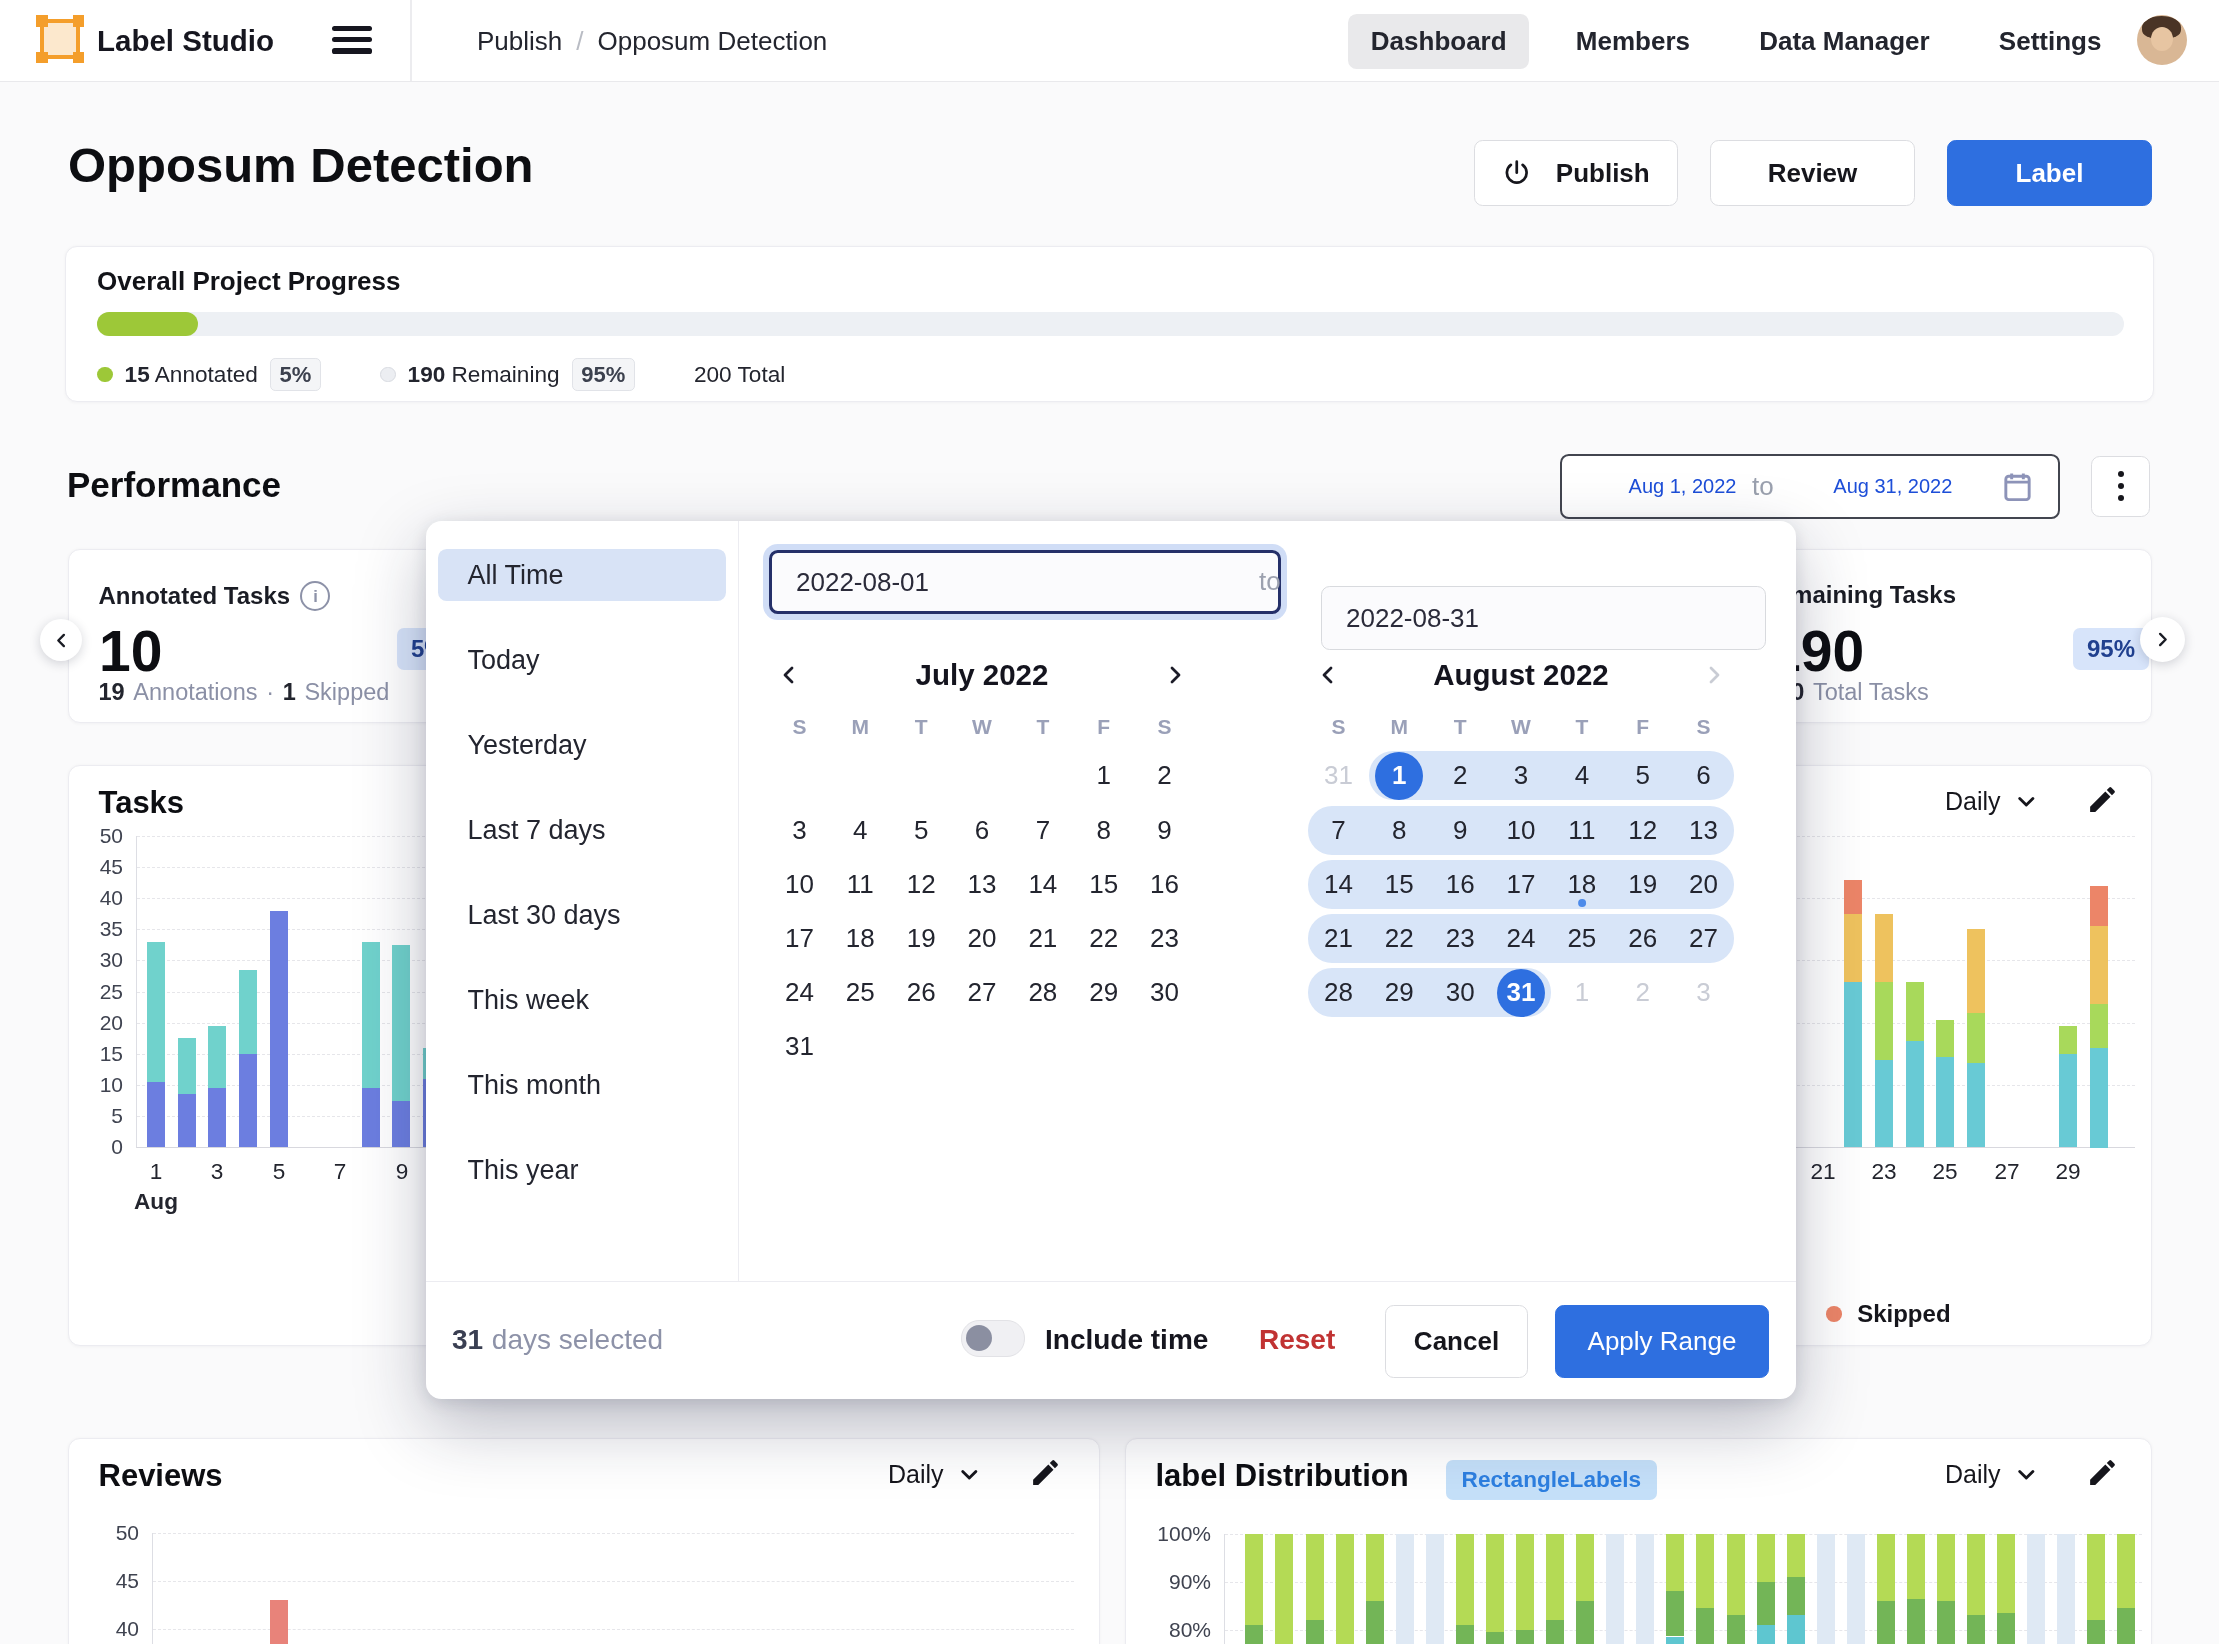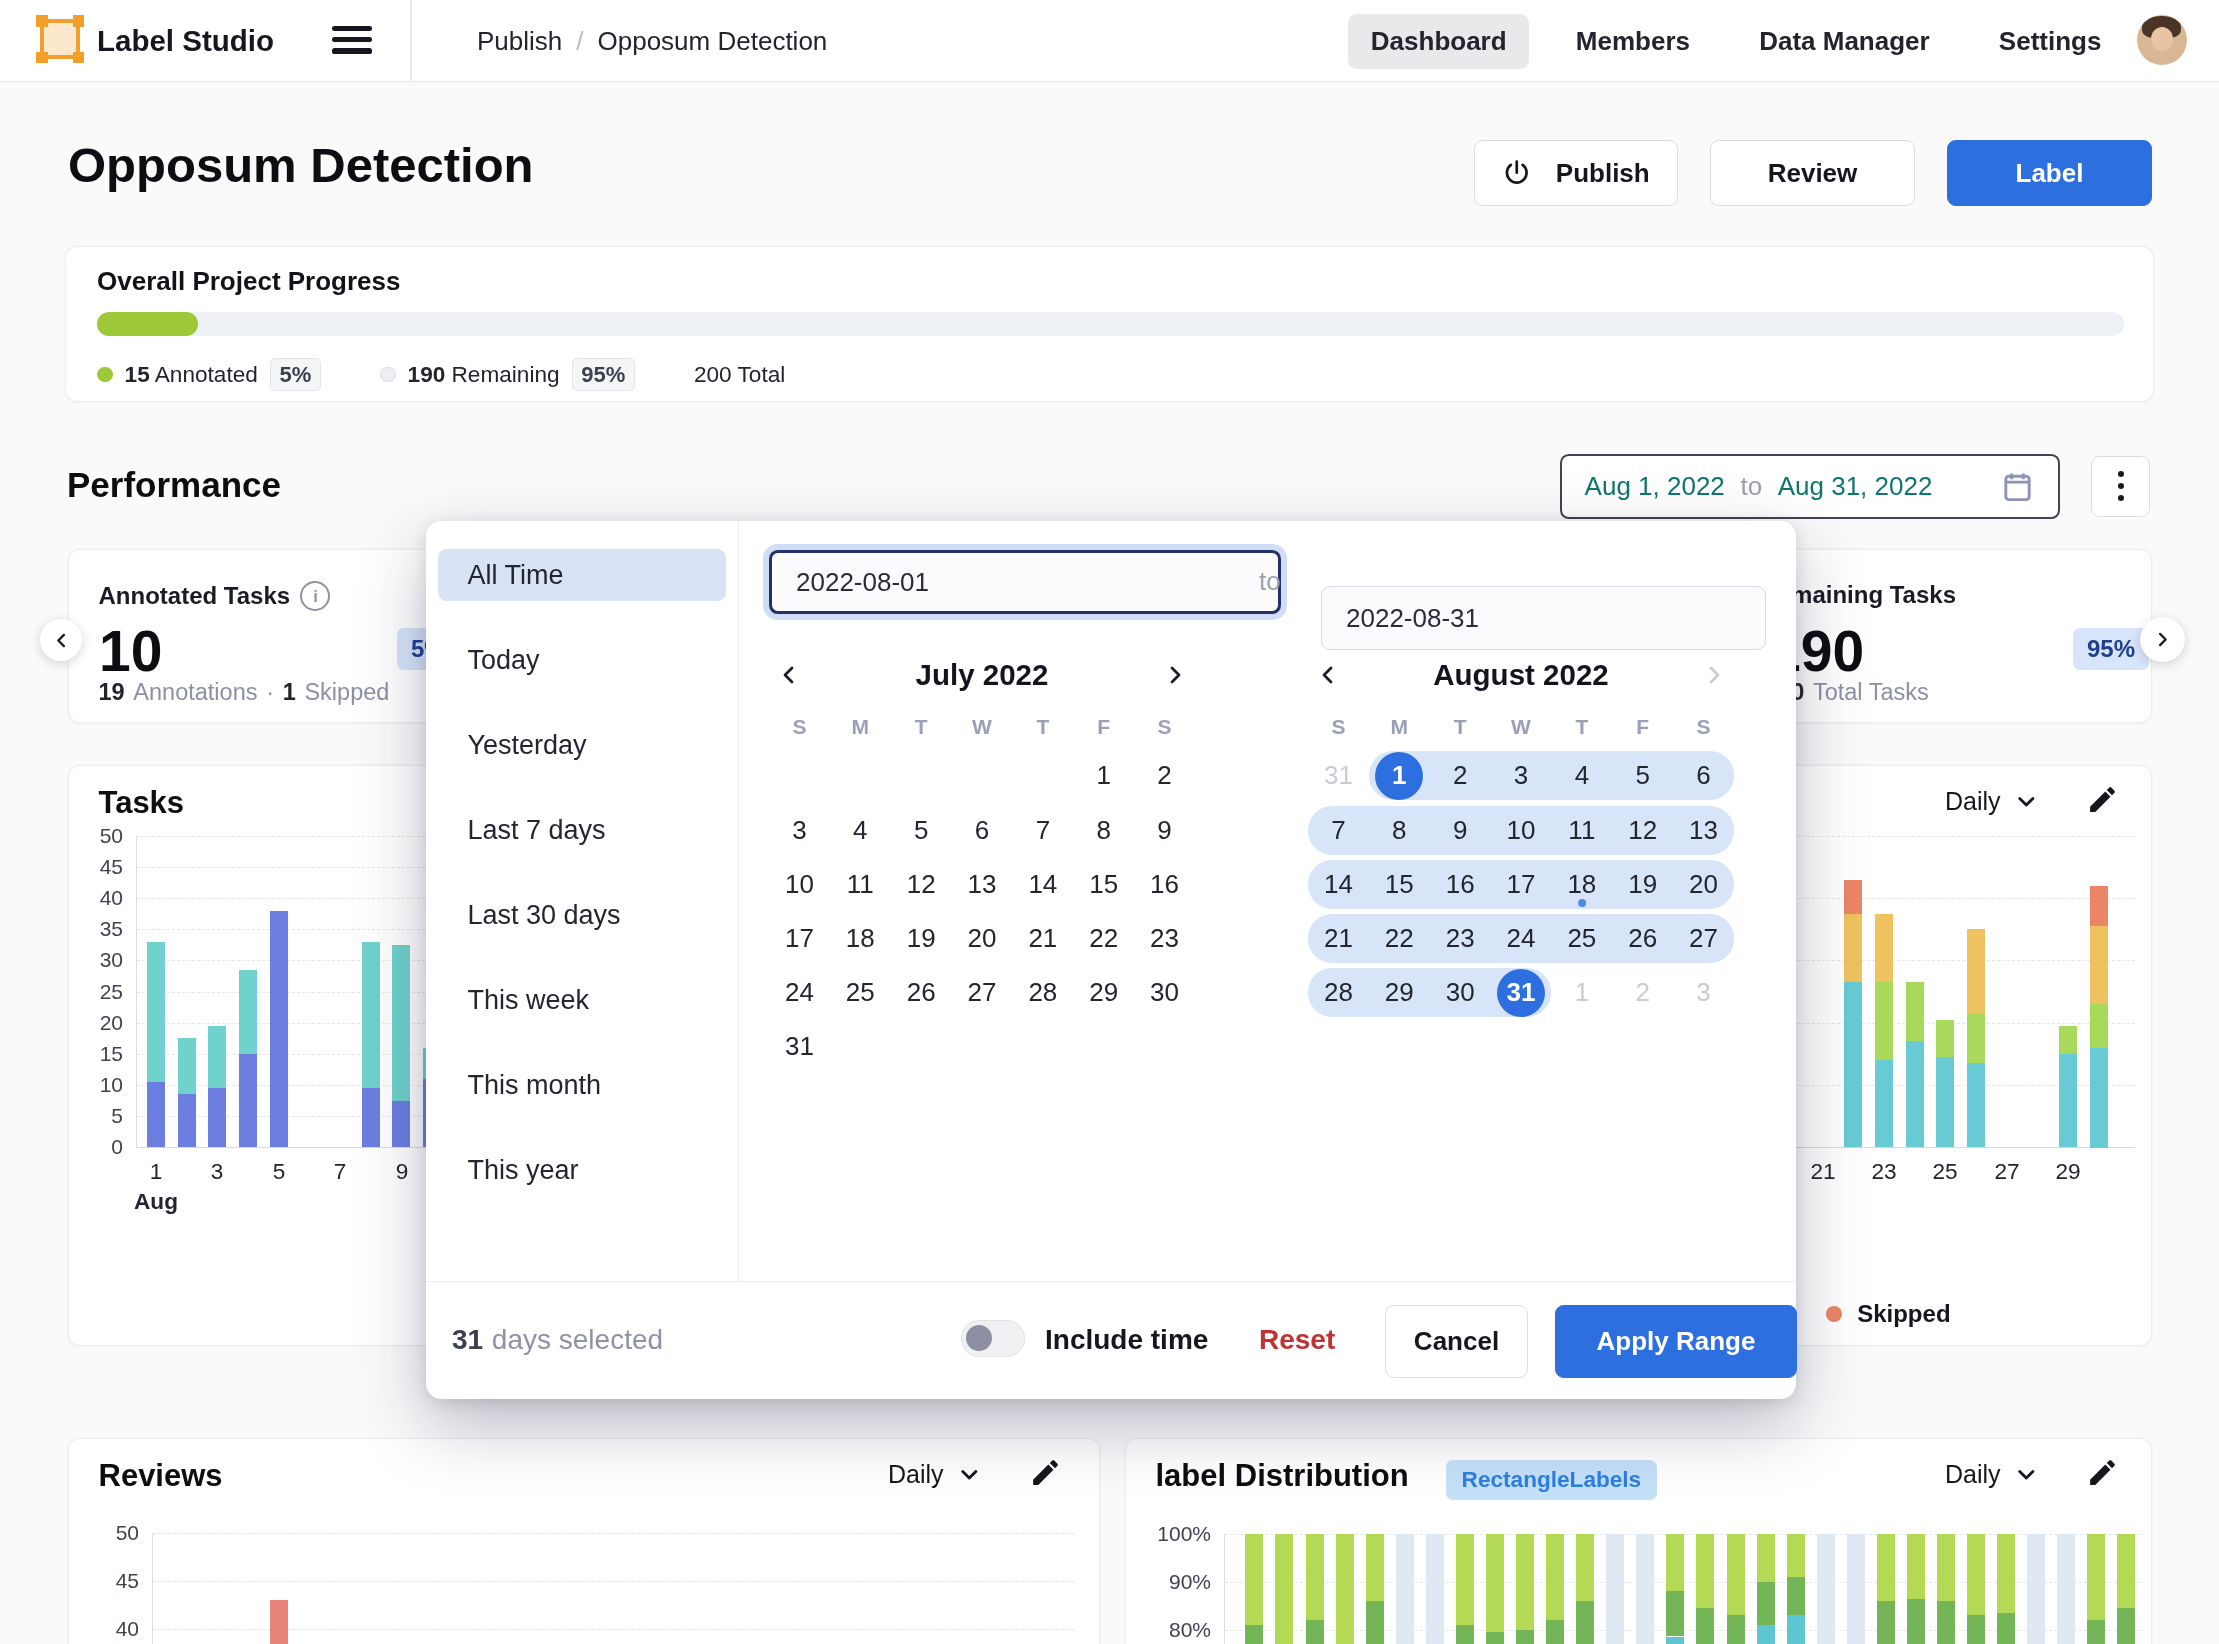--- a/index.html
+++ b/index.html
@@ -46,21 +46,21 @@
   .progress-legend{position:absolute;left:31px;top:111px;display:flex;align-items:center;gap:12px;font-size:22.6px;color:#23252e;}
   .dot{width:15.6px;height:15.6px;border-radius:50%;display:inline-block;}
   .dot.green{background:#9dc838;}
   .dot.gray{background:#eceef2;border:1.7px solid #d8dbe1;box-sizing:border-box;}
   .pct-chip{background:#f4f5f7;border:1.7px solid #e1e3e8;border-radius:5.2px;padding:2.6px 8.7px;font-size:22px;font-weight:600;color:#3c414e;}
   .legend-gap{width:35px;}
 
   
   .perf-title{position:absolute;left:67px;top:465px;font-size:35px;font-weight:700;color:#0d0e12;}
   #range-trigger{position:absolute;left:1560px;top:454px;width:500px;height:65px;background:#fff;border:2.2px solid #42454f;border-radius:8.7px;display:flex;align-items:center;gap:15.6px;padding:0 22.6px;box-sizing:border-box;cursor:pointer;}
-  #range-trigger .d{font-size:26px;color:#0f766e;}
+  #range-trigger .d{font-size:20px;color:#1d4ed8;margin-left:44px;}
   #range-trigger .to{font-size:26px;color:#9aa0ae;}
   #range-trigger svg{width:35px;height:35px;margin-left:auto;color:#8d93b8;}
   #kebab-btn{position:absolute;left:2091px;top:456px;width:57px;height:59px;background:#fff;border:1.7px solid #dcdde1;border-radius:8.7px;cursor:pointer;}
   #kebab-btn i{position:absolute;left:50%;width:6px;height:6px;margin-left:-3px;border-radius:50%;background:#16161c;}
   #kebab-btn i:nth-child(1){top:14px;} #kebab-btn i:nth-child(2){top:26px;} #kebab-btn i:nth-child(3){top:38px;}
 
   
   #card-annotated{left:68px;top:549px;width:530px;height:174px;}
   #card-remaining{left:1742px;top:549px;width:410px;height:174px;}
   .stat-title{position:absolute;font-size:24px;font-weight:600;color:#1a1c24;display:flex;align-items:center;gap:10.4px;}
@@ -123,21 +123,21 @@
   .dnum.sel{background:#2e6fe0;color:#fff;font-weight:700;}
   .today-dot{position:absolute;bottom:1.7px;left:50%;transform:translateX(-50%);width:7.8px;height:7.8px;border-radius:50%;background:#4d8bea;}
   #popup-footer{position:absolute;left:0;right:0;bottom:0;height:117px;border-top:1.7px solid #ececf1;}
   #days-selected{position:absolute;left:26px;top:42px;font-size:28px;color:#8d92a8;}
   #days-selected b{color:#3a3f52;font-weight:700;margin-right:8.7px;}
   #toggle{position:absolute;left:535px;top:38px;width:64px;height:37px;border-radius:18px;background:#f0f0f3;border:1.7px solid #e2e2e6;box-sizing:border-box;cursor:pointer;}
   #toggle i{position:absolute;left:3.5px;top:3.5px;width:26px;height:26px;border-radius:50%;background:#8b8fa1;}
   #include-time{position:absolute;left:619px;top:42px;font-size:28px;font-weight:600;color:#16161f;}
   #reset-btn{position:absolute;left:833px;top:42px;font-size:28px;font-weight:600;color:#c13333;cursor:pointer;}
   #cancel-btn{position:absolute;left:959px;top:22.6px;width:143px;height:73px;font-size:26px;}
-  #apply-btn{position:absolute;left:1129px;top:22.6px;width:242px;height:73px;font-size:26px;font-weight:700;}
+  #apply-btn{position:absolute;left:1129px;top:22.6px;width:214px;height:73px;font-size:26px;font-weight:400;}
 </style>
 </head>
 <body>
 
 <div class="page">
 
   <header class="topnav">
     <div class="logo">
         <i></i>
         <i></i>

